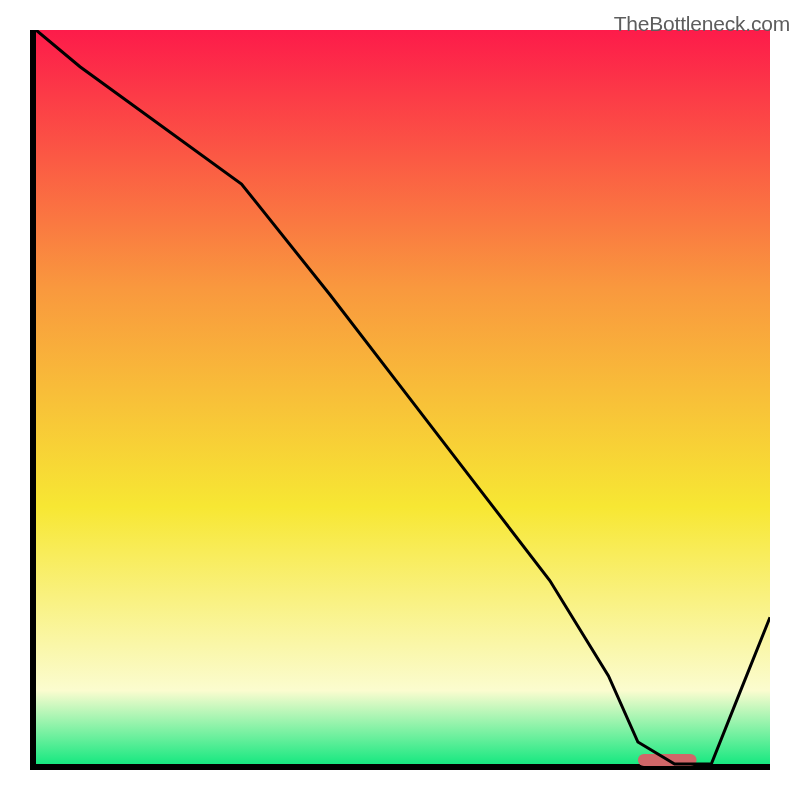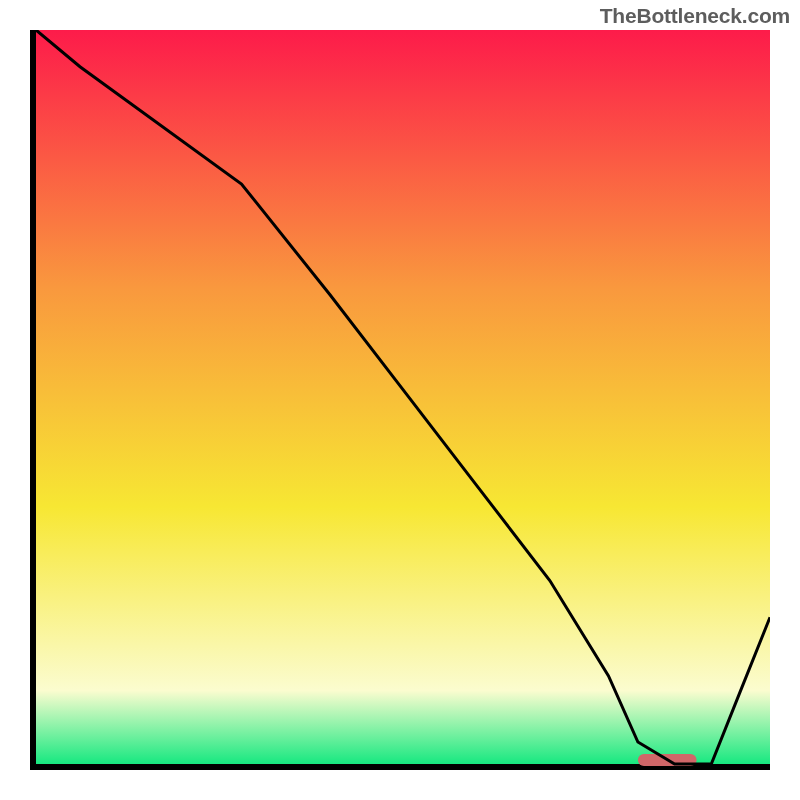--- a/index.html
+++ b/index.html
@@ -6,24 +6,24 @@
   body {
     width: 800px;
     height: 800px;
     background: #ffffff;
     font-family: Arial, Helvetica, sans-serif;
     position: relative;
     overflow: hidden;
   }
   .watermark {
     position: absolute;
-    top: 4px;
+    top: 12px;
     right: 10px;
     font-size: 21px;
-    font-weight: 700;
+    font-weight: 400;
     color: #5d5d5d;
     letter-spacing: -0.2px;
     z-index: 5;
   }
   .chart-frame {
     position: absolute;
     left: 30px;
     top: 30px;
     width: 740px;
     height: 740px;

